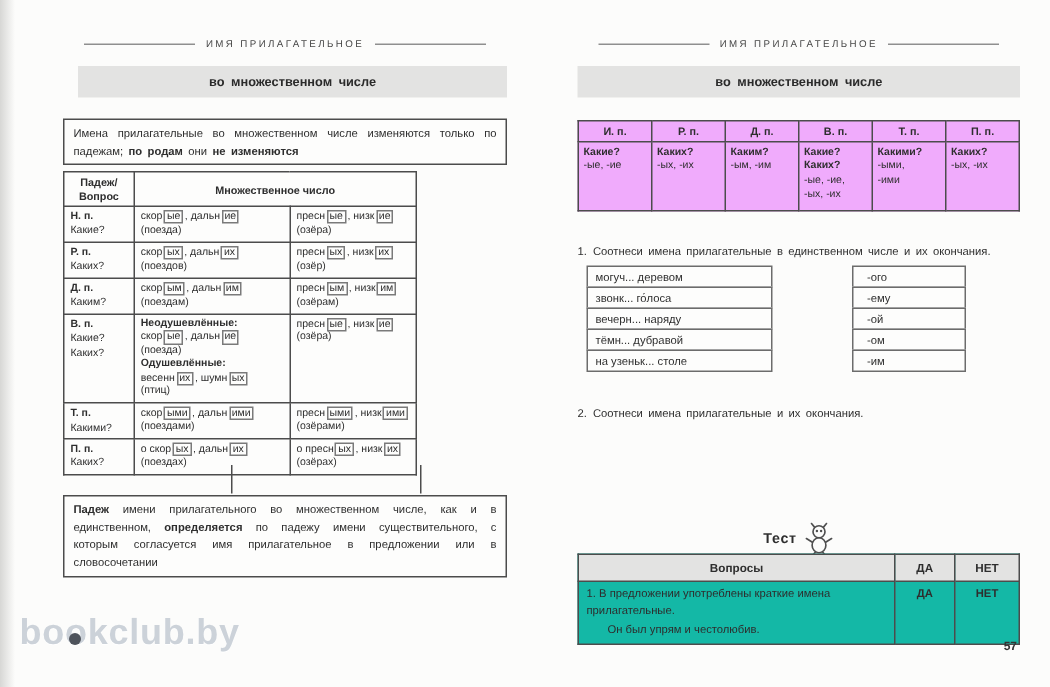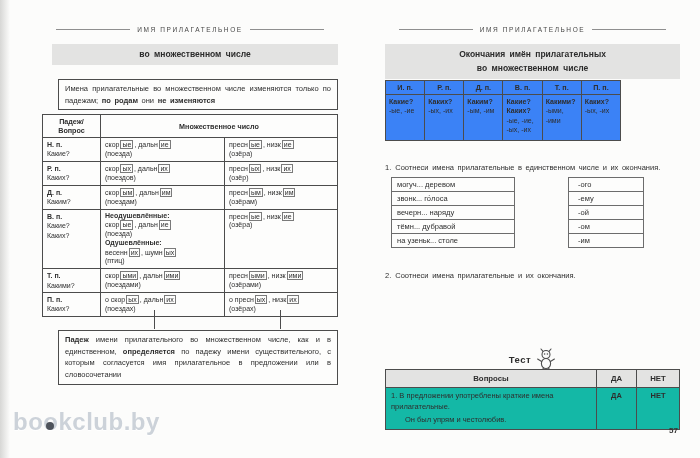--- a/index.html
+++ b/index.html
@@ -17,45 +17,45 @@
   .rh .rule{flex:1;height:1px;background:#8f8f8f;}
   .rh-text{font-size:6.5px;letter-spacing:1.6px;color:#474747;white-space:nowrap;}
 
   
   .title-box{position:absolute;top:44px;left:10px;right:0;background:#e3e3e2;
     text-align:center;font-weight:bold;font-size:8.5px;line-height:1.65;padding:3px 0 4px;
     word-spacing:2px;color:#2b2b2b;}
   .page.right .title-box{left:0;}
 
   
-  .rule-box{position:absolute;left:16px;right:0;border:1px solid #4c4c4c;background:#fdfdfc;
+  .rule-box{position:absolute;left:0;right:0;border:1px solid #4c4c4c;background:#fdfdfc;
     padding:3px 6px;font-size:7.5px;line-height:1.55;text-align:justify;word-spacing:1.5px;}
   .intro-box{top:79px;}
   .note-box{top:330px;}
 
   .b{font-weight:bold;}
   .boxed{display:inline-block;border:1px solid #7a7a7a;padding:0 1px;line-height:1.05;margin:0 1px;}
 
   
-  .decl-table{position:absolute;top:114px;left:0;width:296px;border-collapse:collapse;
+  .decl-table{position:absolute;top:114px;left:0;width:236px;border-collapse:collapse;
     font-size:7px;line-height:1.25;background:#fdfdfc;}
   .decl-table th,.decl-table td{border:1px solid #4c4c4c;padding:2px 4px;vertical-align:top;text-align:left;}
   .decl-table th{text-align:center;font-size:7.2px;vertical-align:middle;}
   .col-case{width:58px;}
   .col-ex1{width:124px;}
   .ex-line{white-space:nowrap;}
   .case-cell div{line-height:1.35;}
 
   .connector{position:absolute;width:1px;height:19px;background:#4c4c4c;top:310px;}
   #conn1{left:112px;}
   #conn2{left:238px;}
 
   
-  .endings-table{position:absolute;top:80px;left:0;width:236px;border-collapse:collapse;
-    table-layout:fixed;font-size:7px;line-height:1.3;background:#3b82f6;}
+  .endings-table{position:absolute;top:80px;left:0;width:295px;border-collapse:collapse;
+    table-layout:fixed;font-size:7px;line-height:1.3;background:#f0abfc;}
   .endings-table th,.endings-table td{border:1px solid #4c4c4c;padding:2px 3px;}
   .endings-table th{font-size:7.2px;text-align:center;}
   .endings-table td{vertical-align:top;height:46px;text-align:left;}
   .endings-table .q{font-weight:bold;}
   .endings-table .end{color:#2e2e2e;}
   .endings-table td .end:first-of-type{margin-top:2px;}
 
   
   .section-heading{position:absolute;left:0;right:0;display:flex;justify-content:center;
     align-items:center;gap:5px;font-weight:bold;font-size:9.5px;letter-spacing:0.5px;}
@@ -229,21 +229,20 @@
   </div>
 
   <div class="page right">
     <div class="rh">
       <span class="rule"></span>
       <span class="rh-text">ИМЯ ПРИЛАГАТЕЛЬНОЕ</span>
       <span class="rule"></span>
     </div>
 
     <div class="title-box">
-      <div>Окончания имён прилагательных</div>
       <div>во множественном числе</div>
     </div>
 
     <table class="endings-table">
       <thead>
         <tr id="endings-cases">
             <th class="b">И. п.</th>
             <th class="b">Р. п.</th>
             <th class="b">Д. п.</th>
             <th class="b">В. п.</th>

